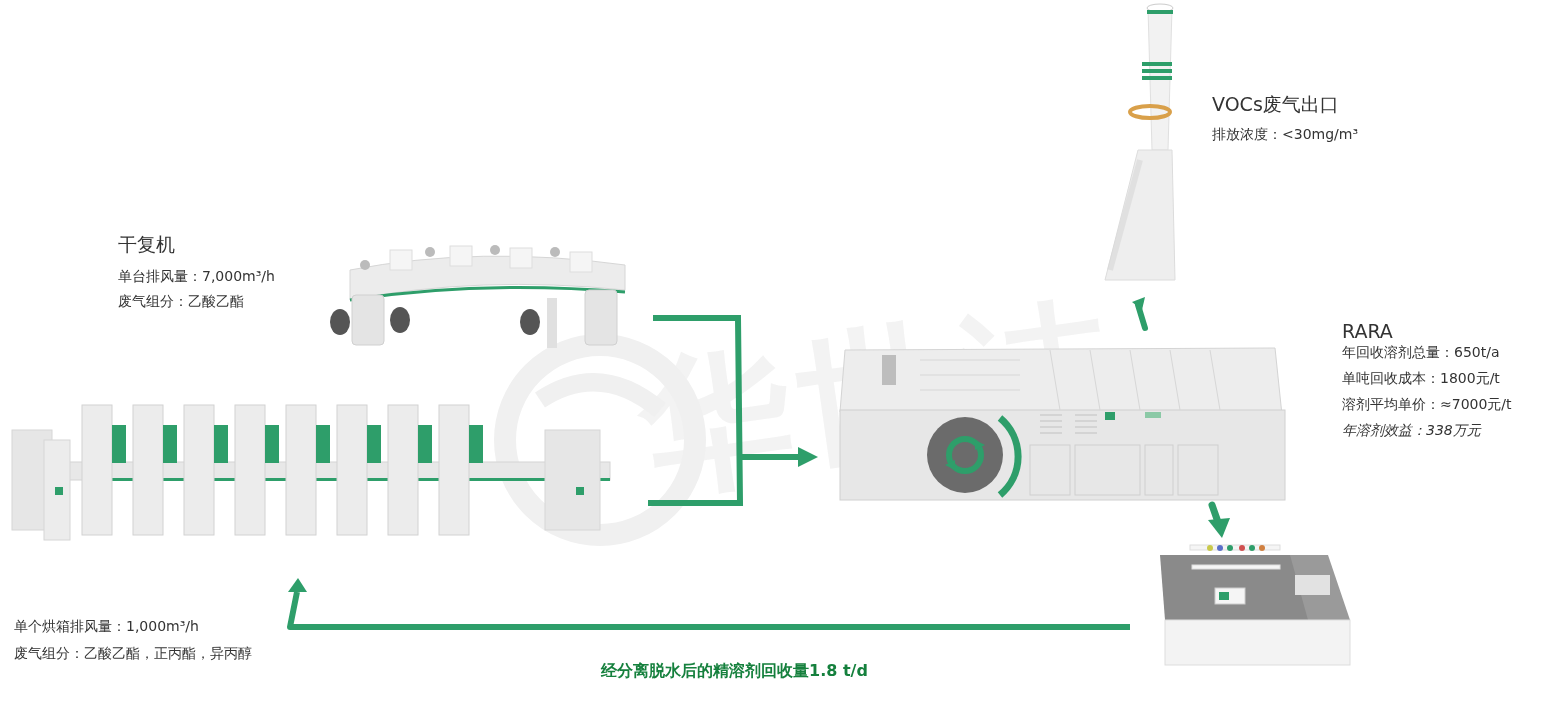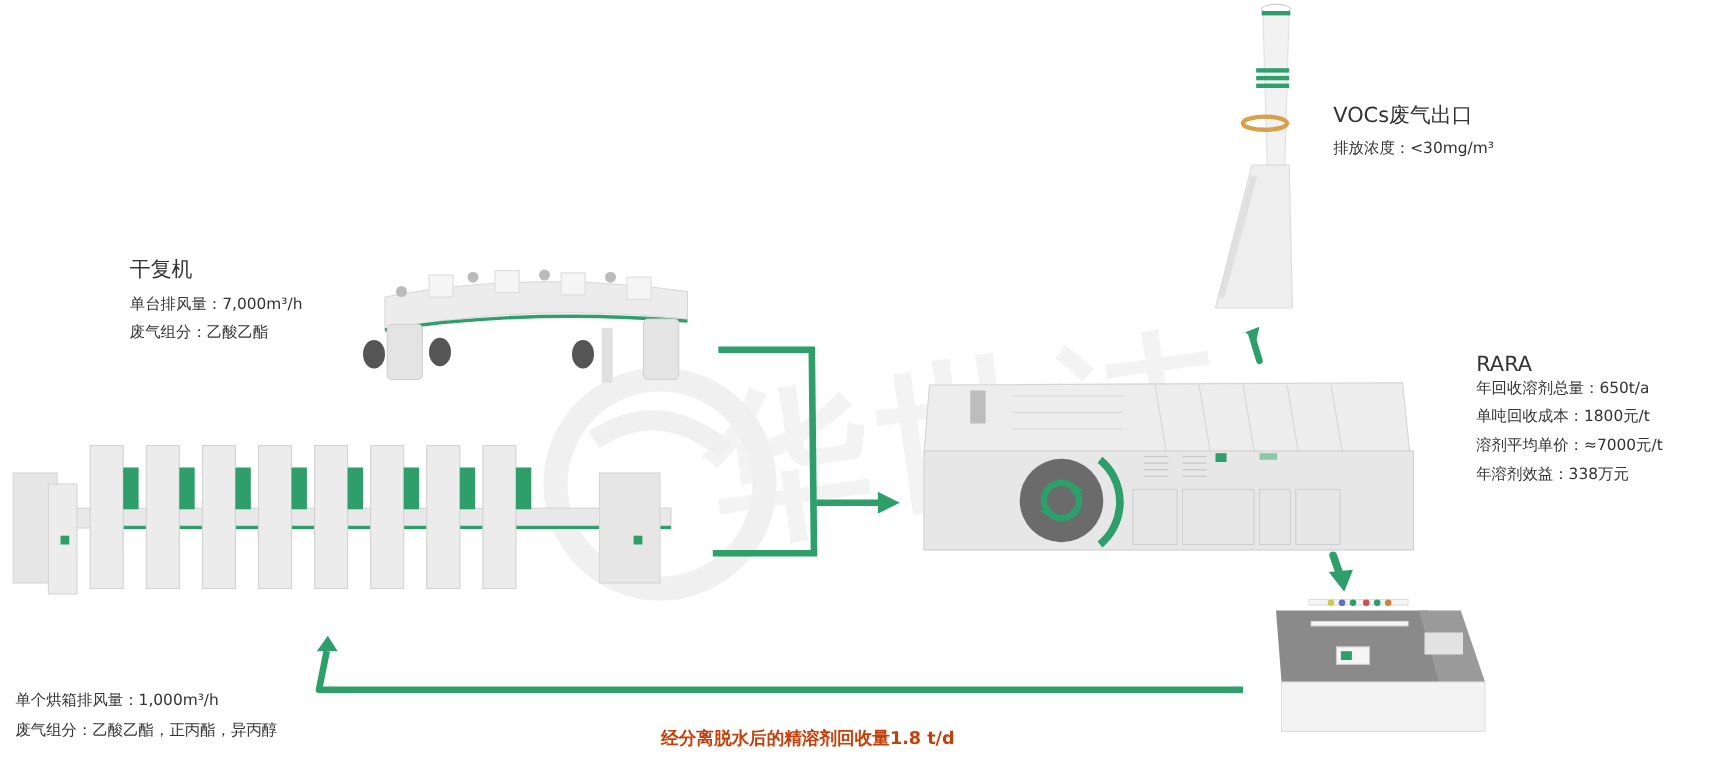--- a/index.html
+++ b/index.html
@@ -2,21 +2,21 @@
 <html><head>
 <meta charset="utf-8">
 <style>
   html, body { margin:0; padding:0; background:#ffffff; }
   body { width:1558px; height:701px; position:relative; overflow:hidden;
          font-family:"DejaVu Sans","Liberation Sans",sans-serif; color:#333333; }
   .abs { position:absolute; }
   .title { font-size:19px; color:#333; white-space:nowrap; }
   .line { font-size:14px; color:#333; white-space:nowrap; }
   .big { font-size:19px; }
-  .green-label { font-size:16px; color:#c2410c; font-weight:bold; white-space:nowrap; }
+  .green-label { font-size:16px; color:#15803d; font-weight:bold; white-space:nowrap; }
   svg.flow { position:absolute; left:0; top:0; }
   .watermark { position:absolute; font-size:150px; font-weight:bold; color:#eeeeee; opacity:0.7;
                letter-spacing:10px; white-space:nowrap; }
 </style>
 </head>
 <body>
 
 <div class="watermark" style="left:640px; top:300px; transform:rotate(-8deg);">华世洁</div>
 <svg class="flow" width="1558" height="701">
   <circle cx="600" cy="440" r="95" fill="none" stroke="#f0f0f0" stroke-width="22"></circle>
@@ -178,21 +178,21 @@
   <div class="title">干复机</div>
   <div class="line" style="margin-top:10px;">单台排风量：7,000m³/h</div>
   <div class="line" style="margin-top:7px;">废气组分：乙酸乙酯</div>
 </div>
 
 <div class="abs" style="left:1342px; top:320px;">
   <div class="title">RARA</div>
   <div class="line" style="margin-top:2px;">年回收溶剂总量：650t/a</div>
   <div class="line" style="margin-top:8px;">单吨回收成本：1800元/t</div>
   <div class="line" style="margin-top:8px;">溶剂平均单价：≈7000元/t</div>
-  <div class="line" style="margin-top:8px;">年溶剂效益：338万元</div>
+  <div class="line" style="margin-top:8px;font-style:italic;">年溶剂效益：338万元</div>
 </div>
 
 <div class="abs" style="left:14px; top:618px;">
-  <div class="line" style="margin-top:10px;">单个烘箱排风量：1,000m³/h</div>
+  <div class="line" style="">单个烘箱排风量：1,000m³/h</div>
   <div class="line" style="margin-top:9px;">废气组分：乙酸乙酯，正丙酯，异丙醇</div>
 </div>
 
 <div class="abs green-label" style="left:601px; top:661px;">经分离脱水后的精溶剂回收量1.8 t/d</div>
 
 </body></html>

